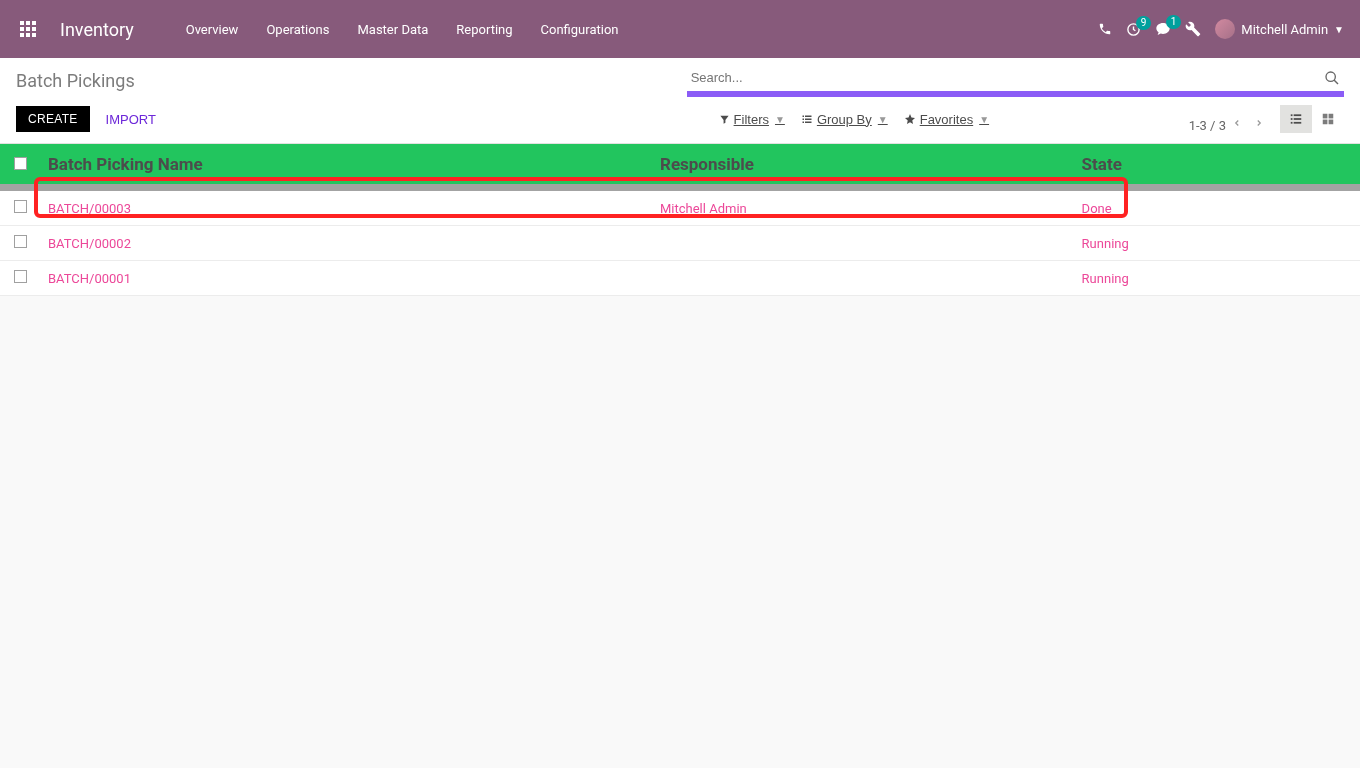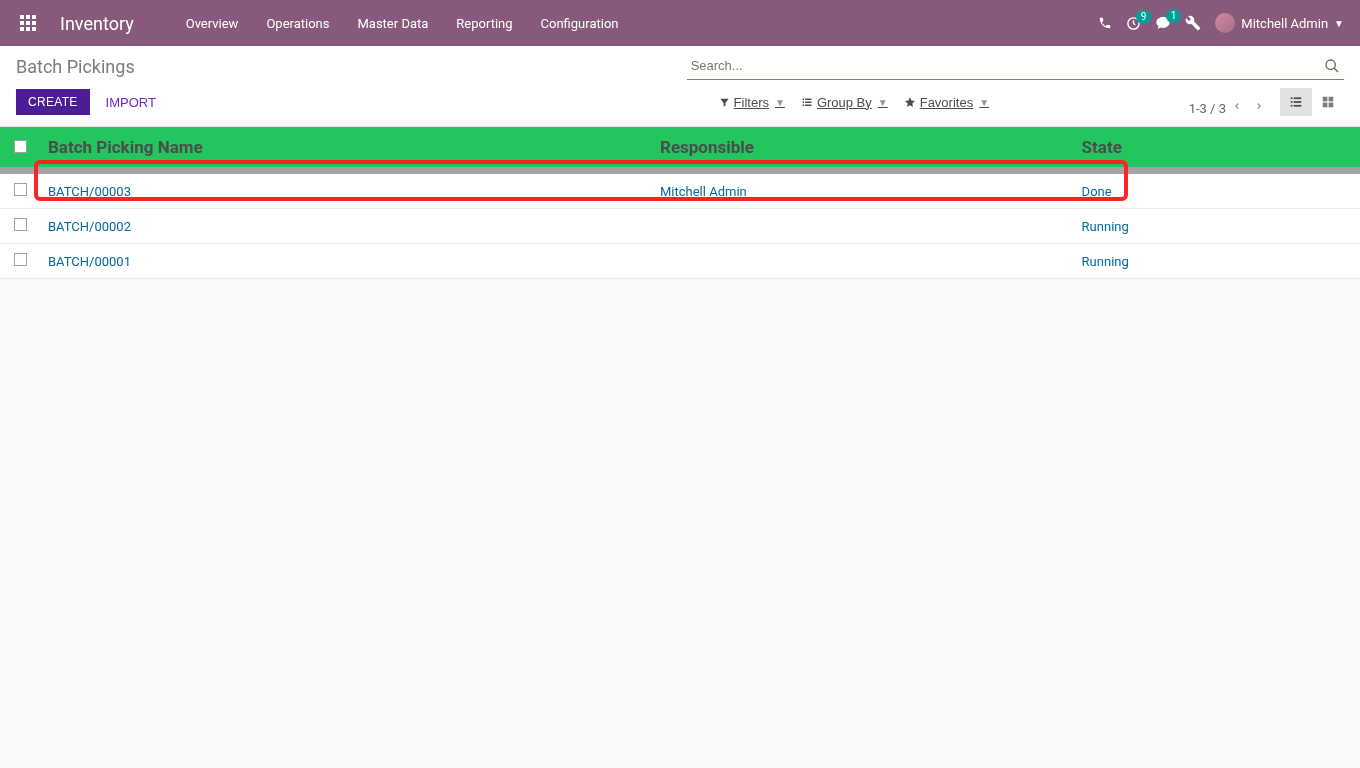--- a/index.html
+++ b/index.html
@@ -1,59 +1,59 @@
 <!DOCTYPE html>
 <html><head>
 <meta charset="utf-8">
 <style>
 * { box-sizing: border-box; margin: 0; padding: 0; }
 body { font-family: -apple-system, BlinkMacSystemFont, "Segoe UI", Roboto, "Helvetica Neue", Arial, sans-serif; font-size: 13px; color: #4c4c4c; background: #f9f9f9; }
 
 
-.navbar { display: flex; align-items: center; height: 46px; background: #875a7b; color: #fff; padding: 0 16px; }
+.navbar { display: flex; align-items: center; height: 58px; background: #875a7b; color: #fff; padding: 0 16px; }
 .navbar .apps-icon { width: 24px; height: 24px; display: flex; align-items: center; justify-content: center; cursor: pointer; margin-right: 20px; }
 .navbar .brand { font-size: 18px; margin-right: 40px; }
 .navbar .menu { display: flex; gap: 4px; }
 .navbar .menu a { color: #fff; text-decoration: none; padding: 8px 12px; font-size: 13px; cursor: pointer; }
 .navbar .spacer { flex: 1; }
 .navbar .right { display: flex; align-items: center; gap: 14px; }
 .navbar .right .icon-btn { position: relative; display: flex; align-items: center; cursor: pointer; color: #fff; }
 .badge-pill { position: absolute; top: -6px; right: -10px; background: #00a09d; color: #fff; border-radius: 8px; font-size: 10px; padding: 1px 5px; line-height: 12px; }
 .user { display: flex; align-items: center; gap: 6px; cursor: pointer; }
 .avatar { width: 20px; height: 20px; border-radius: 50%; background: linear-gradient(135deg,#d28aa0,#a57088); display:inline-block; }
 
 
 .cp { background: #fff; border-bottom: 1px solid #e2e2e0; }
 .cp-row1 { display: flex; align-items: center; padding: 6px 16px 4px; justify-content: flex-end; }
 .breadcrumb { font-size: 18px; color: #7c7c7c; }
 .cp-row1 .spacer { flex: 1; }
-.search-wrap { flex: 0 0 49.5%; display: flex; align-items: center; border-bottom: 1px solid #8b5cf6; }
+.search-wrap { flex: 0 0 49.5%; display: flex; align-items: center; border-bottom: 6px solid #8b5cf6; }
 .search-wrap input { flex:1; border: none; outline: none; padding: 6px 4px; font-size: 13px; background: transparent; }
 .search-icon { color: #666; cursor: pointer; padding: 4px; }
 
 .cp-row2 { display: flex; align-items: center; padding: 4px 16px 10px; }
-.btn-create { background: #4c1d95; color: #fff; border: none; padding: 6px 12px; font-size: 12px; letter-spacing: .3px; cursor: pointer; margin-right: 12px; }
+.btn-create { background: #000000; color: #fff; border: none; padding: 6px 12px; font-size: 12px; letter-spacing: .3px; cursor: pointer; margin-right: 12px; }
 .btn-import { background: none; border: none; color: #6d28d9; font-size: 13px; cursor: pointer; padding: 6px 4px; }
 .cp-row2 .spacer { flex: 1; }
 .sf-group { display: flex; gap: 8px; flex: 0 0 35.7%; }
 .sf-btn { display: flex; align-items: center; gap: 4px; background: none; border: none; color: #4c4c4c; cursor: pointer; font-size: 13px; padding: 4px 4px; text-decoration: underline; }
 .sf-btn .caret { font-size: 10px; color: #999; margin-left:2px; }
 .pager-area { display:flex; align-items:flex-end; gap:0; }
 .pager-text { color:#666; font-size:13px; }
 .pager-nav { display:flex; }
 .pager-nav button { background:none; border:none; padding:4px 6px; color:#999; cursor:pointer; }
 .view-switch { display:flex; margin-left:10px; }
 .view-btn { width:32px; height:28px; display:flex; align-items:center; justify-content:center; border:none; cursor:pointer; background:none; color:#7c7c7c; }
 .view-btn.active { background:#e2e2e0; }
 
 
 .tbl-wrap { }
 table { width:100%; border-collapse: collapse; background:#fff; }
 thead th { text-align:left; font-size:17px; font-weight:700; color:#4c4c4c; padding:10px 8px; border-bottom:7px solid #a3a3a3; background:#22c55e; }
-tbody td { padding:9px 8px; border-bottom:1px solid #ececec; font-size:13px; color:#0369a1; background:#fff; }
+tbody td { padding:9px 8px; border-bottom:1px solid #ececec; font-size:13px; color:#ec4899; background:#fff; }
 .chk-col { width:40px; text-align:center; }
 .chk { width:13px; height:13px; border:1px solid #a0a0a0; display:inline-block; background:#fff; cursor:pointer; }
 .col-name { width:45%; }
 .col-resp { width:31%; }
 .col-state { }
 .highlight-box { position:absolute; border:4px solid #f22; border-radius:6px; pointer-events:none; }
 
 svg { display:block; }
 </style>
 </head>

